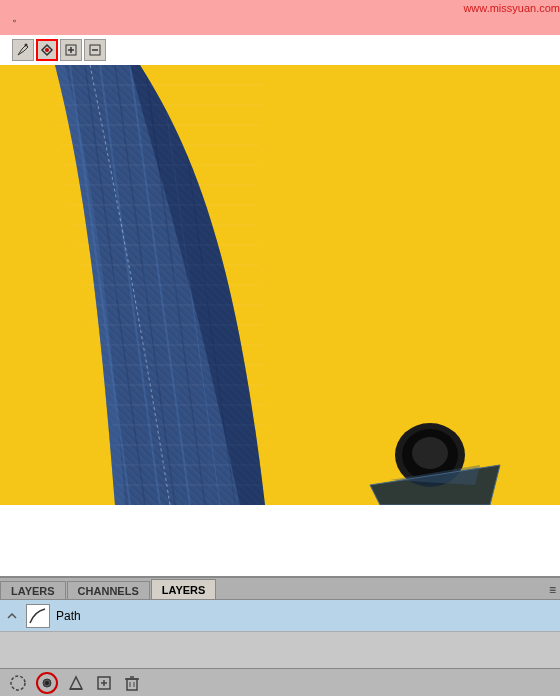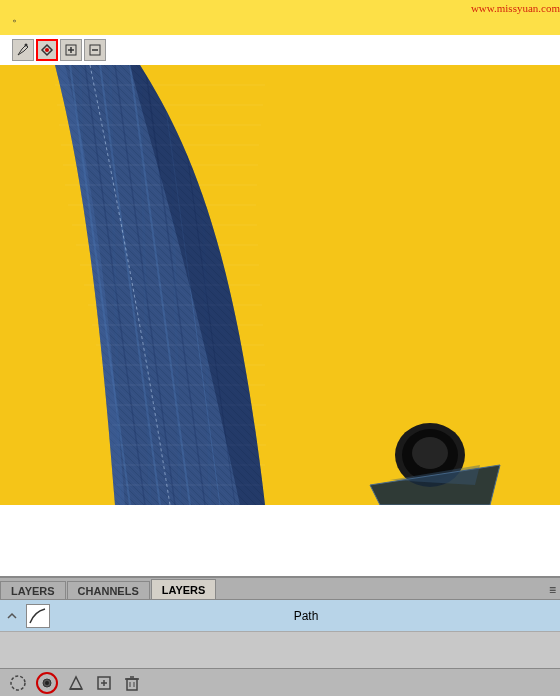--- a/index.html
+++ b/index.html
@@ -6,27 +6,26 @@
     body {
       width: 560px;
       height: 696px;
       overflow: hidden;
       font-family: Arial, sans-serif;
       background: #fff;
     }
 
     
     .text-area {
-      background: #fde047;
+      background: #fca5a5;
       padding: 8px 12px 4px 12px;
       font-size: 12px;
       color: #333;
       line-height: 1.6;
       position: relative;
-      font-family: Liberation Serif, serif;
     }
 
     .text-line {
       margin-bottom: 4px;
     }
 
     .watermark {
       position: absolute;
       top: 0;
       right: 0;
@@ -130,21 +129,20 @@
       color: #333;
       cursor: pointer;
       display: flex;
       align-items: center;
       padding-bottom: 2px;
     }
 
     .panel-content {
       background: #7f1d1d;
       padding: 0;
-      text-align: center;
     }
 
     .layer-row {
       display: flex;
       align-items: center;
       height: 32px;
       background: #b8d4e8;
       border-bottom: 1px solid #aaa;
       padding: 0 4px;
       gap: 6px;

